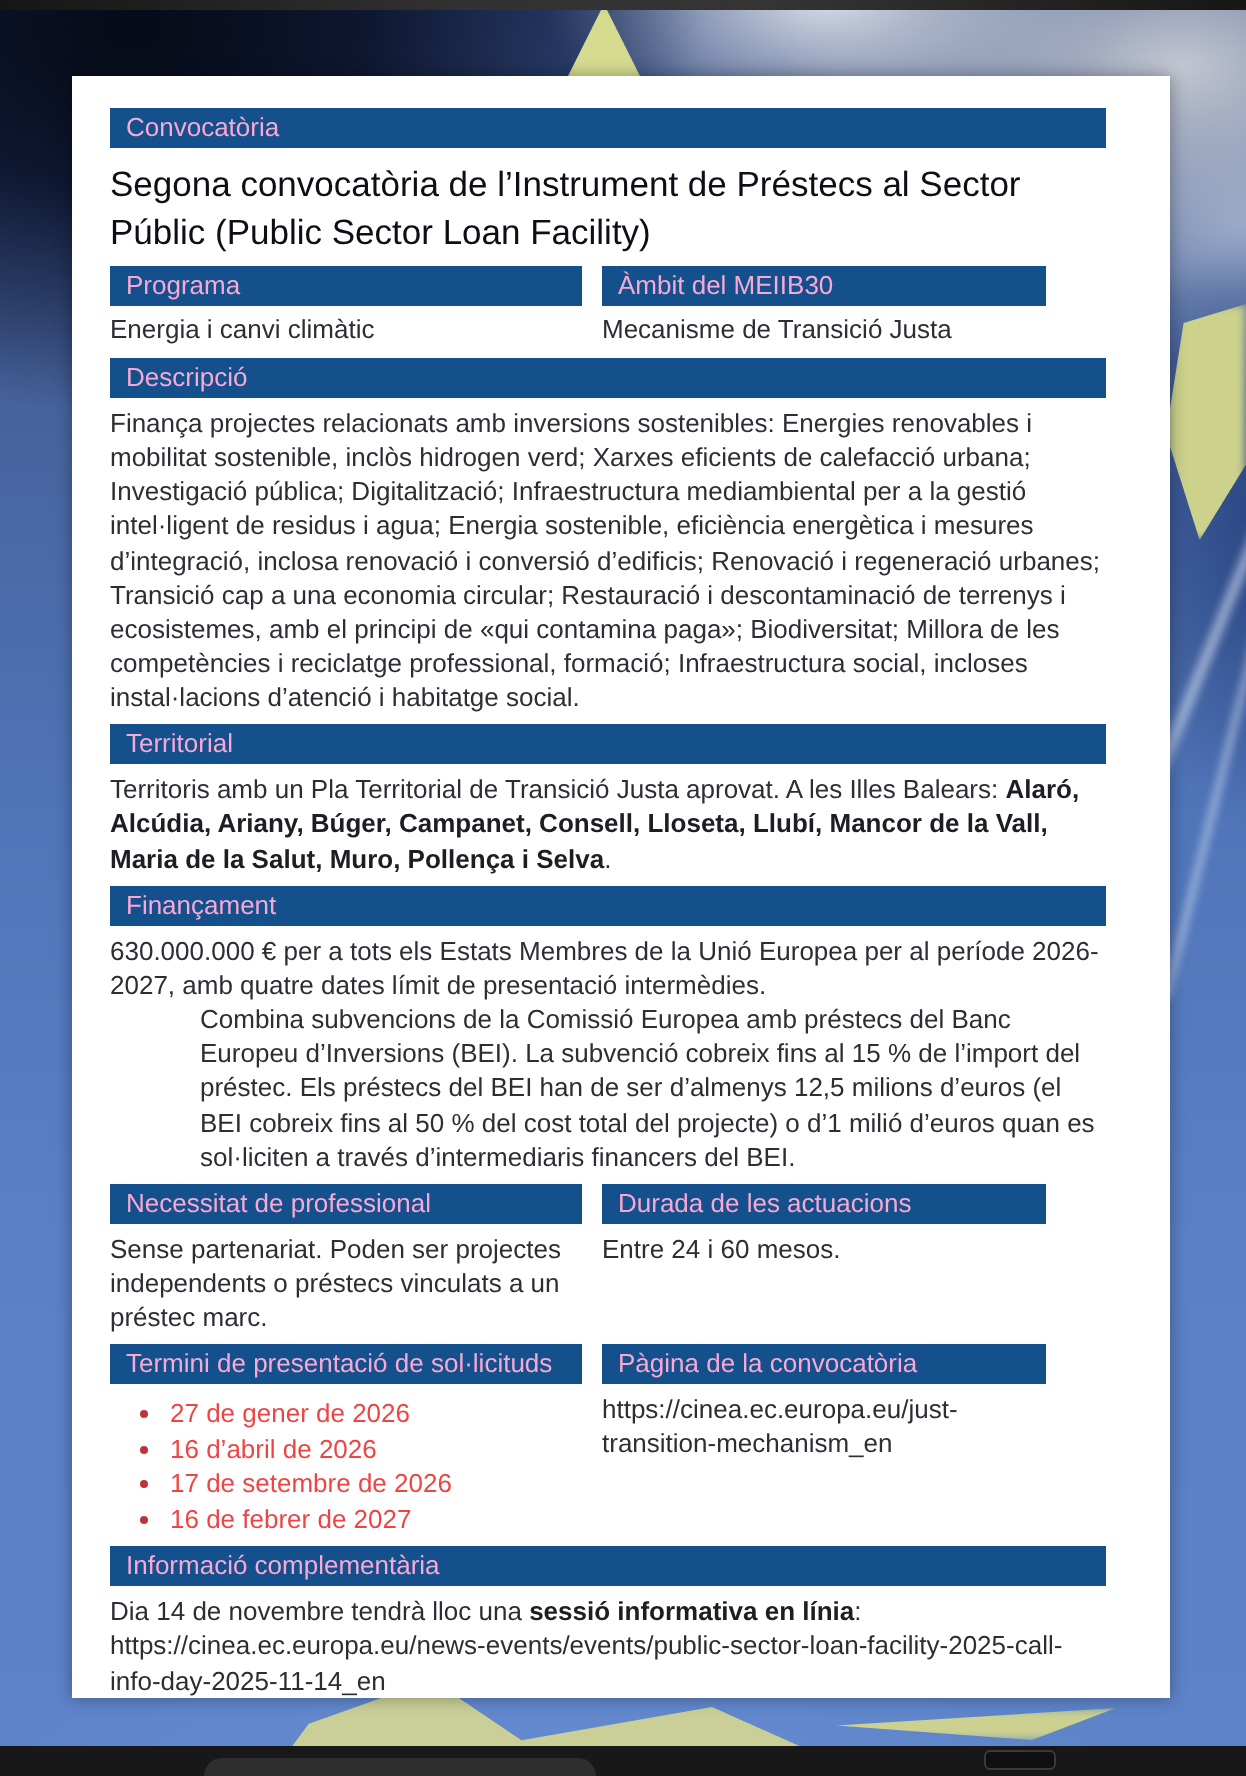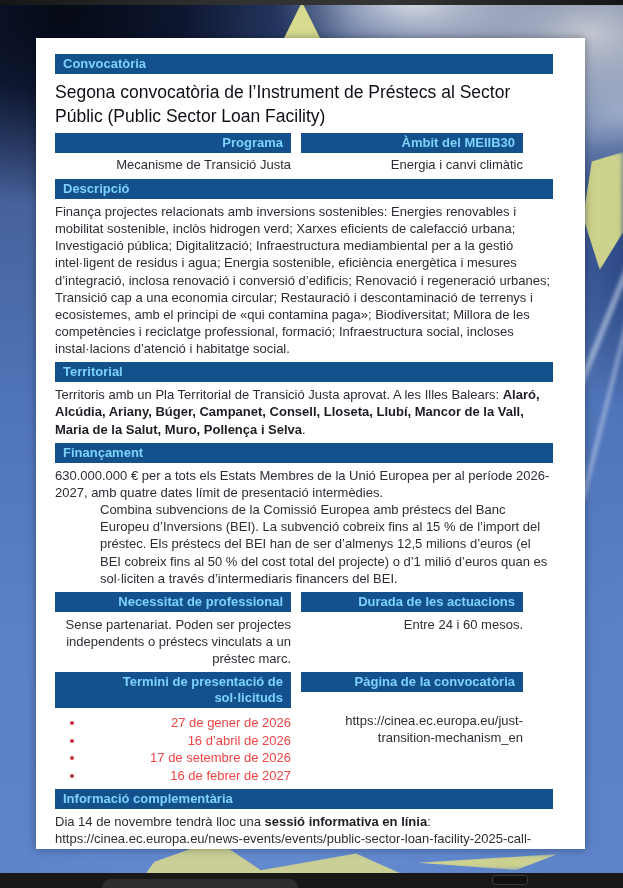--- a/index.html
+++ b/index.html
@@ -36,29 +36,29 @@
   .bottombar{position:absolute;left:0;bottom:0;width:623px;height:15px;background:#181818;}
   .pill{position:absolute;left:102px;bottom:0;width:196px;height:9px;
         background:#2e2e2e;border-radius:9px 9px 0 0;}
   .chip{position:absolute;left:492px;bottom:3px;width:36px;height:10px;
         background:#101010;border:1px solid #3a3a3a;border-radius:3px;box-sizing:border-box;}
 
   
   .card{position:absolute;left:36px;top:38px;width:549px;height:811px;box-sizing:border-box;
         background:#ffffff;padding:16px 32px 0 19px;overflow:hidden;
         box-shadow:0 0 8px rgba(0,0,0,.35);}
-  .bar{background:#14518c;color:#7dd3fc;font-weight:bold;font-size:13px;line-height:16px;
+  .bar{background:#14518c;color:#f9a8d4;font-weight:normal;font-size:13px;line-height:16px;
        padding:2px 8px;margin-top:5px;letter-spacing:0;}
   .bar.first{margin-top:0;}
   .title{margin:6px 0 0;color:#0e0e16;font-size:17.5px;line-height:24px;font-weight:normal;}
   .body{margin:4px 0 0;color:#2d2d35;font-size:13px;line-height:1.32;}
   .body b{color:#1d1d24;}
   .tight{margin-top:0;margin-left:45px;}
   .cols{display:grid;grid-template-columns:236px 222px;column-gap:10px;row-gap:2px;
-        align-items:start;margin-top:5px;text-align:right;}
+        align-items:start;margin-top:5px;}
   .cols .bar{margin-top:0;}
   .cols .body{margin-top:2px;}
   .val{color:#2d2d35;font-size:13px;line-height:1.3;margin-top:2px;}
   ul.dates{margin:4px 0 0;padding-left:30px;list-style:disc;}
   ul.dates li{color:#ef4444;font-size:13px;line-height:17.5px;}
   ul.dates li::marker{color:#c0333d;}
   .url{overflow-wrap:anywhere;word-break:break-word;}
 </style>
 </head>
 <body>
@@ -76,22 +76,22 @@
 
   <div class="card">
 
     <div class="bar first">Convocatòria</div>
 
     <h1 class="title">Segona convocatòria de l’Instrument de Préstecs al Sector Públic (Public Sector Loan Facility)</h1>
 
     <div class="cols">
       <div class="bar">Programa</div>
       <div class="bar">Àmbit del MEIIB30</div>
+      <div class="val">Energia i canvi climàtic</div>
       <div class="val">Mecanisme de Transició Justa</div>
-      <div class="val">Energia i canvi climàtic</div>
     </div>
 
     <div class="bar">Descripció</div>
     <p class="body">Finança projectes relacionats amb inversions sostenibles: Energies renovables i mobilitat sostenible, inclòs hidrogen verd; Xarxes eficients de calefacció urbana; Investigació pública; Digitalització; Infraestructura mediambiental per a la gestió intel·ligent de residus i agua; Energia sostenible, eficiència energètica i mesures d’integració, inclosa renovació i conversió d’edificis; Renovació i regeneració urbanes; Transició cap a una economia circular; Restauració i descontaminació de terrenys i ecosistemes, amb el principi de «qui contamina paga»; Biodiversitat; Millora de les competències i reciclatge professional, formació; Infraestructura social, incloses instal·lacions d’atenció i habitatge social.</p>
 
     <div class="bar">Territorial</div>
     <p class="body"><span>Territoris amb un Pla Territorial de Transició Justa aprovat. A les Illes Balears: </span><b>Alaró, Alcúdia, Ariany, Búger, Campanet, Consell, Lloseta, Llubí, Mancor de la Vall, Maria de la Salut, Muro, Pollença i Selva</b><span>.</span></p>
 
     <div class="bar">Finançament</div>
     <p class="body">630.000.000 € per a tots els Estats Membres de la Unió Europea per al període 2026-2027, amb quatre dates límit de presentació intermèdies.</p>

